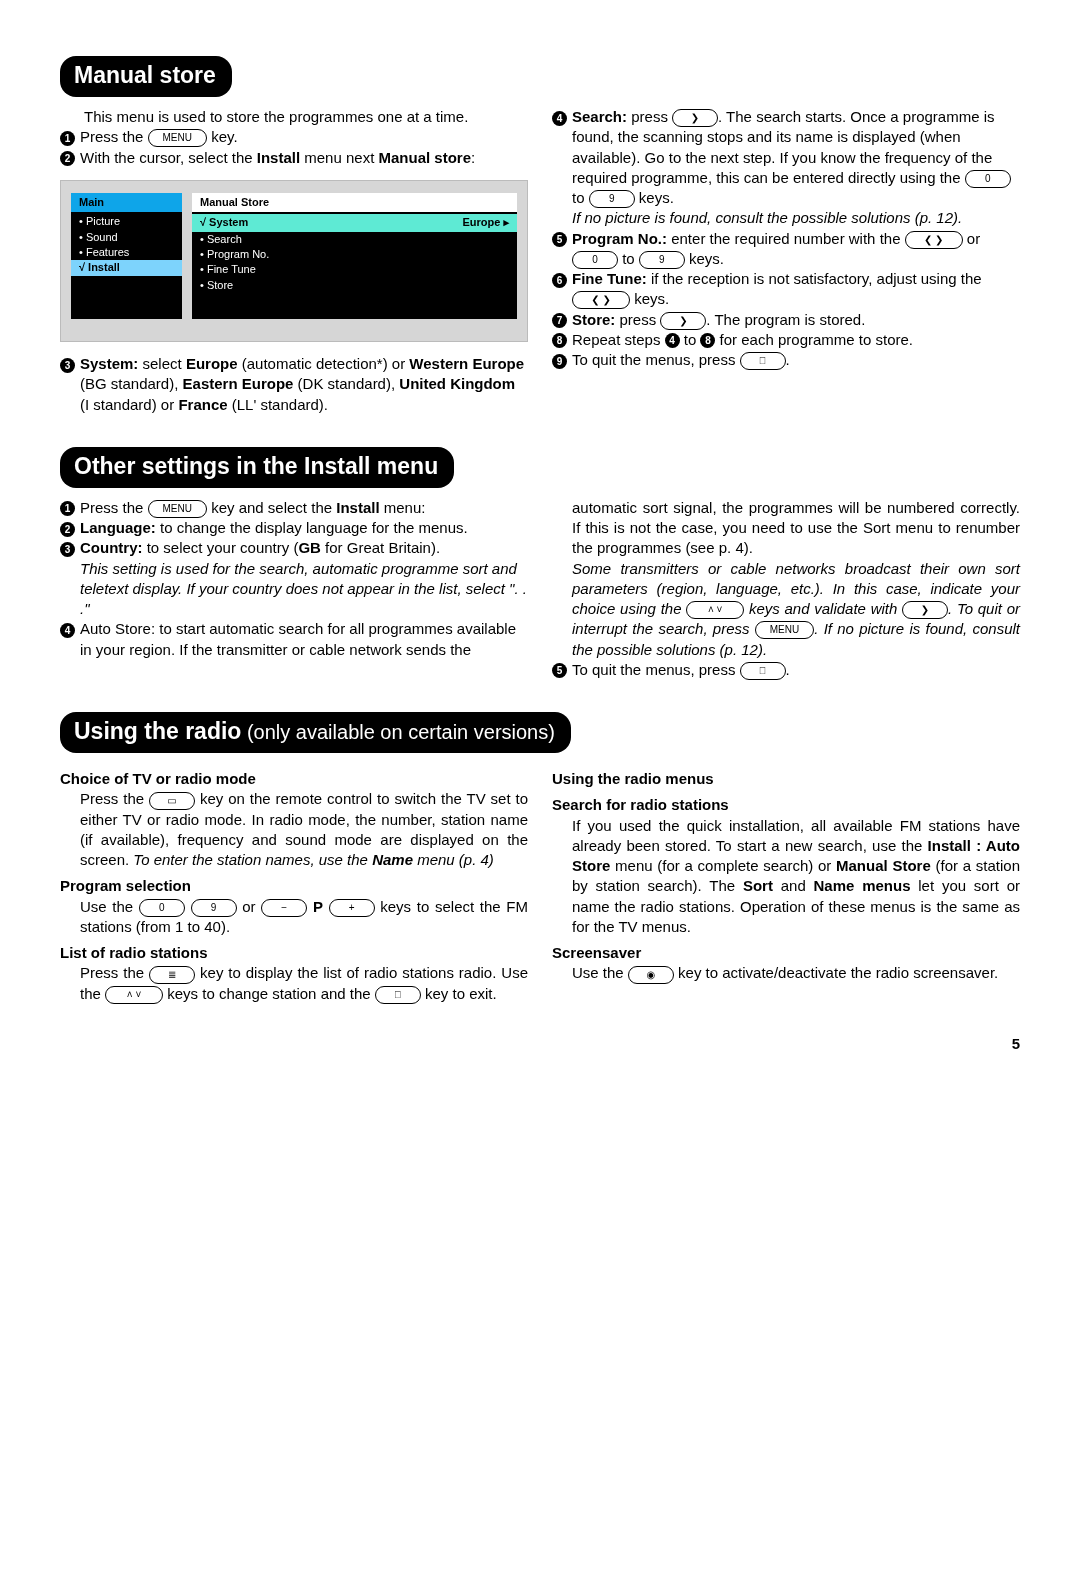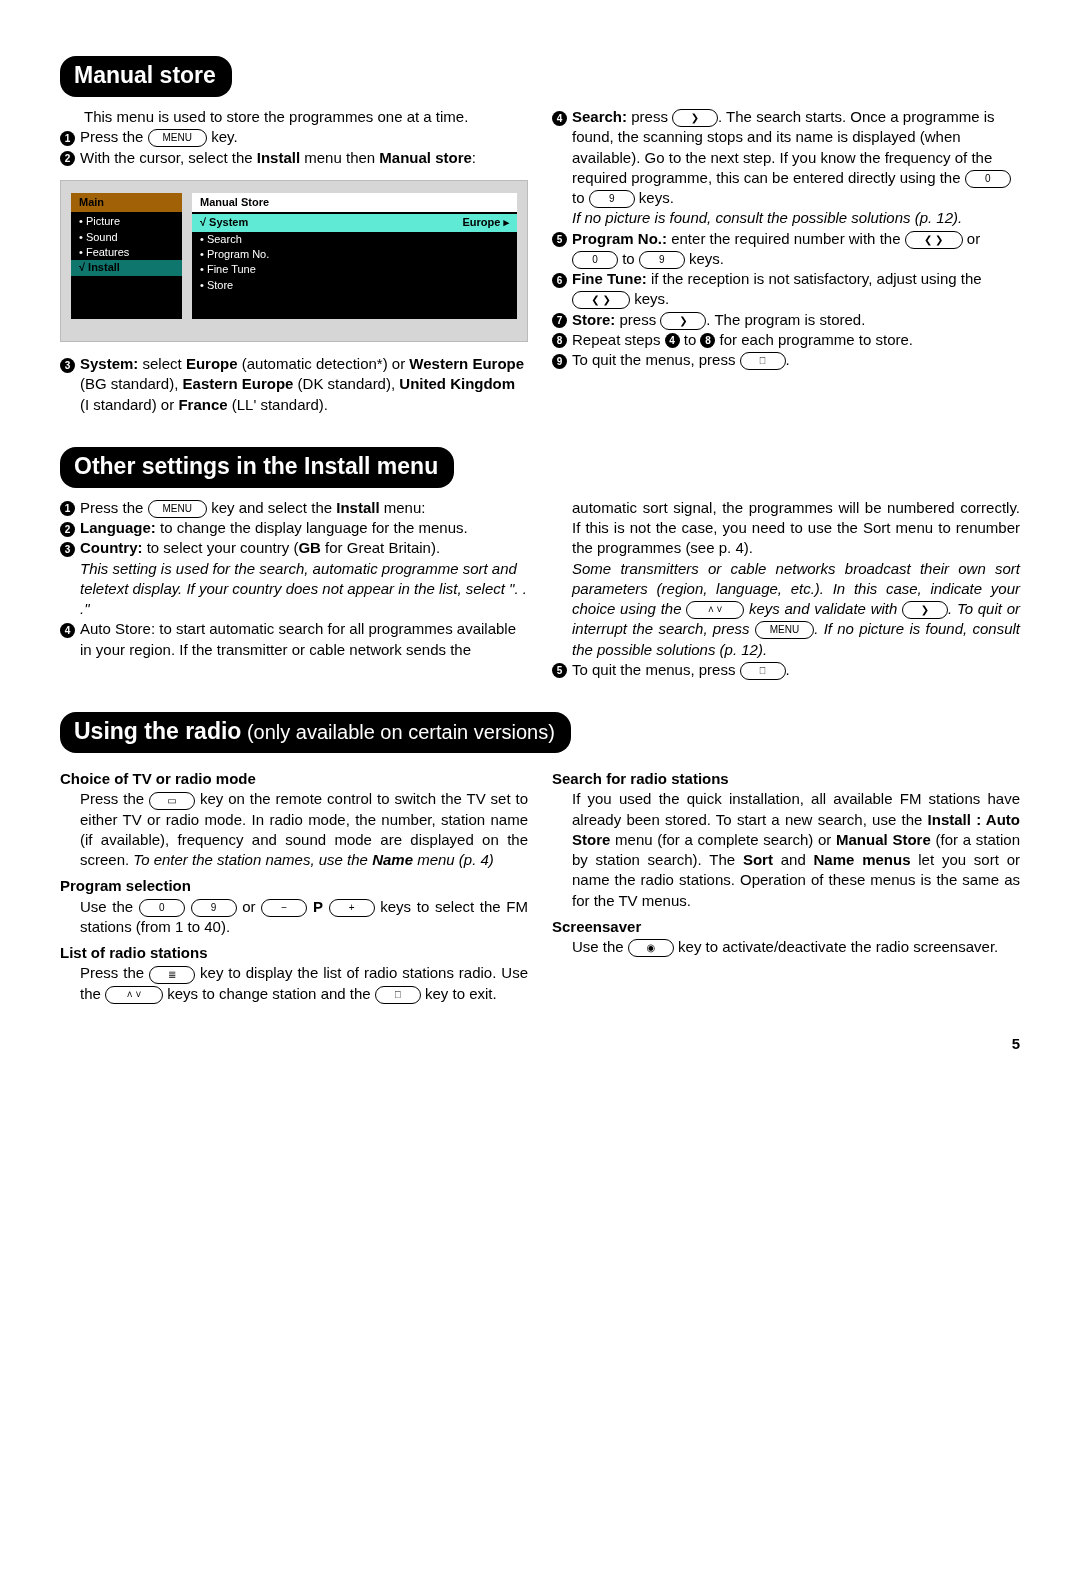--- a/index.html
+++ b/index.html
@@ -121,31 +121,31 @@
 <div class="two-col">
   <div class="col">
     <p class="indent">This menu is used to store the programmes one at a time.</p>
 
     <div class="step">
         <div class="num"><span class="circ">1</span></div>
       <div class="body"><span>Press the </span><span class="key">MENU</span><span> key.</span></div>
     </div>
     <div class="step">
         <div class="num"><span class="circ">2</span></div>
-      <div class="body"><span>With the cursor, select the </span><b>Install</b><span> menu then </span><b>Manual store</b><span>:</span></div>
+      <div class="body"><span>With the cursor, select the </span><b>Install</b><span> menu next </span><b>Manual store</b><span>:</span></div>
     </div>
 
     <div class="menu-fig">
       <div class="row">
         <div class="menu-main">
-          <div style="background:#a16207;color:#000;margin:-4px -8px 2px -8px;padding:2px 8px;font-weight:bold;">Main</div>
+          <div style="background:#0ea5e9;color:#000;margin:-4px -8px 2px -8px;padding:2px 8px;font-weight:bold;">Main</div>
           <div>• Picture</div>
           <div>• Sound</div>
           <div>• Features</div>
-          <div style="background:#0f766e;color:#000;margin:0 -8px;padding:0 8px;font-weight:bold;">√ Install</div>
+          <div style="background:#7dd3fc;color:#000;margin:0 -8px;padding:0 8px;font-weight:bold;">√ Install</div>
         </div>
         <div class="menu-panel">
           <div class="hdr">
               <span>Manual Store</span>
             </div>
           <div class="sel">
               <span>√ System</span>
               <span>Europe ▸</span>
             </div>
           <div>• Search</div>
@@ -243,20 +243,21 @@
     <p class="hang"><span>Press the </span><span class="key">▭</span><span> key on the remote control to switch the TV set to either TV or radio mode. In radio mode, the number, station name (if available), frequency and sound mode are displayed on the screen. </span><i>To enter the station names, use the </i><i><b>Name</b></i><i> menu (p. 4)</i></p>
 
     <div class="section-subhead">Program selection</div>
     <p class="hang"><span>Use the </span><span class="key">0</span> <span class="key">9</span><span> or </span><span class="key">−</span> <b>P</b> <span class="key">+</span><span> keys to select the FM stations (from 1 to 40).</span></p>
 
     <div class="section-subhead">List of radio stations</div>
     <p class="hang"><span>Press the </span><span class="key">≣</span><span> key to display the list of radio stations radio. Use the </span><span class="key pill">˄ ˅</span><span> keys to change station and the </span><span class="key">⎕</span><span> key to exit.</span></p>
   </div>
 
   <div class="col">
+    <div class="section-subhead">Using the radio menus</div>
 
     <div class="section-subhead">Search for radio stations</div>
     <p class="hang"><span>If you used the quick installation, all available FM stations have already been stored. To start a new search, use the </span><b>Install : Auto Store</b><span> menu (for a complete search) or </span><b>Manual Store</b><span> (for a station by station search). The </span><b>Sort</b><span> and </span><b>Name menus</b><span> let you sort or name the radio stations. Operation of these menus is the same as for the TV menus.</span></p>
 
     <div class="section-subhead">Screensaver</div>
     <p class="hang"><span>Use the </span><span class="key">◉</span><span> key to activate/deactivate the radio screensaver.</span></p>
   </div>
 </div>
 
 <div class="page-num">5</div>

